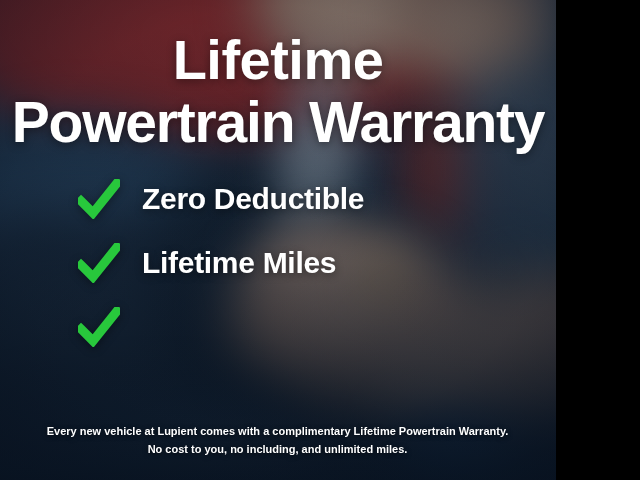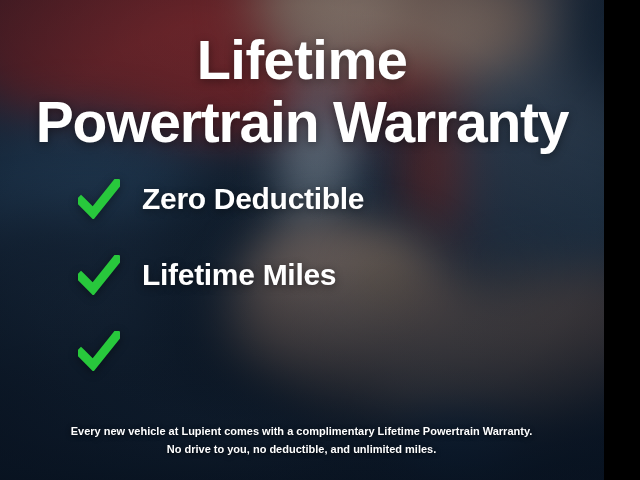--- a/index.html
+++ b/index.html
@@ -6,21 +6,21 @@
     margin: 0;
     padding: 0;
     background: #000;
   }
   body {
     font-family: "Liberation Sans", sans-serif;
   }
 
   #banner {
     position: relative;
-    width: 604px;
+    width: 556px;
     height: 480px;
     overflow: hidden;
     background: #701a75;
   }
 
   
   .photo {
     position: absolute;
     inset: 0;
     overflow: hidden;
@@ -219,21 +219,21 @@
   }
 
   .features {
     margin-top: 28px;
     width: 100%;
     display: flex;
     flex-direction: column;
     align-items: flex-start;
     padding-left: 78px;
     box-sizing: border-box;
-    gap: 36px;
+    gap: 24px;
   }
   .feature-row {
     display: flex;
     align-items: center;
     gap: 22px;
   }
   .check-icon {
     width: 42px;
     height: 40px;
     flex: 0 0 auto;
@@ -322,17 +322,17 @@
       <div class="feature-row">
         <svg class="check-icon" viewBox="0 0 42 40">
           <path d="M3 22 L15 34 L39 4" fill="none" stroke="#28c83c" stroke-width="9" stroke-linecap="square" stroke-linejoin="miter"></path>
         </svg>
       </div>
 
     </div>
 
     <div class="footer">
       <p>Every new vehicle at Lupient comes with a complimentary Lifetime Powertrain Warranty.</p>
-      <p>No drive to you, no deductible, and unlimited miles.</p>
+      <p>No cost to you, no including, and unlimited miles.</p>
     </div>
 
   </div>
 </div>
 
 </body></html>

